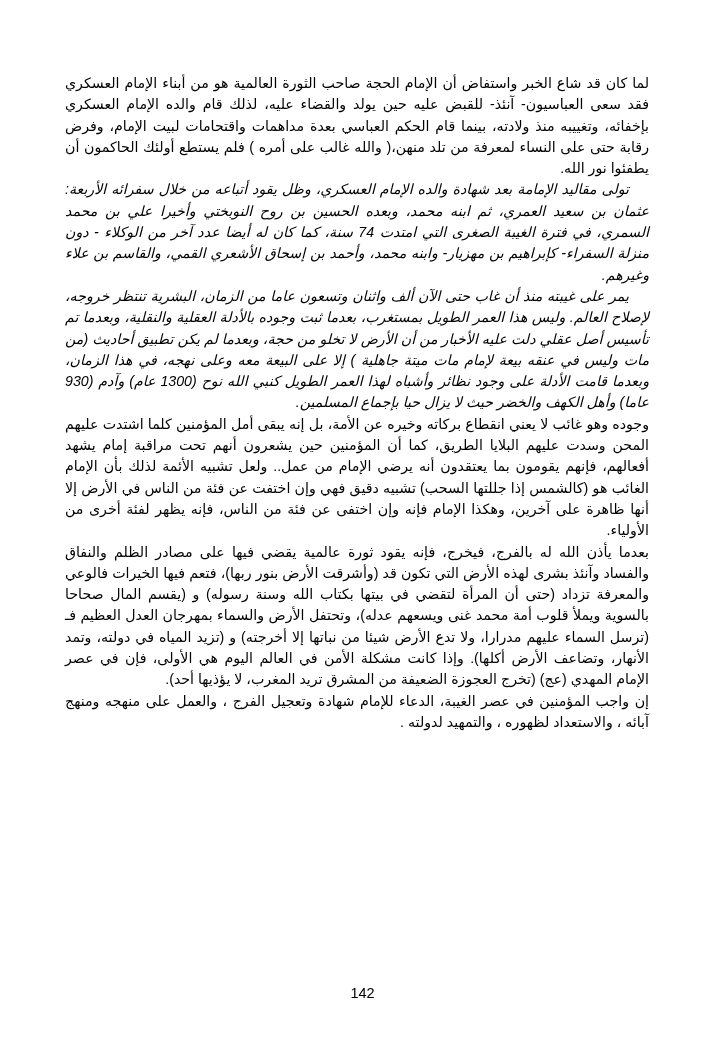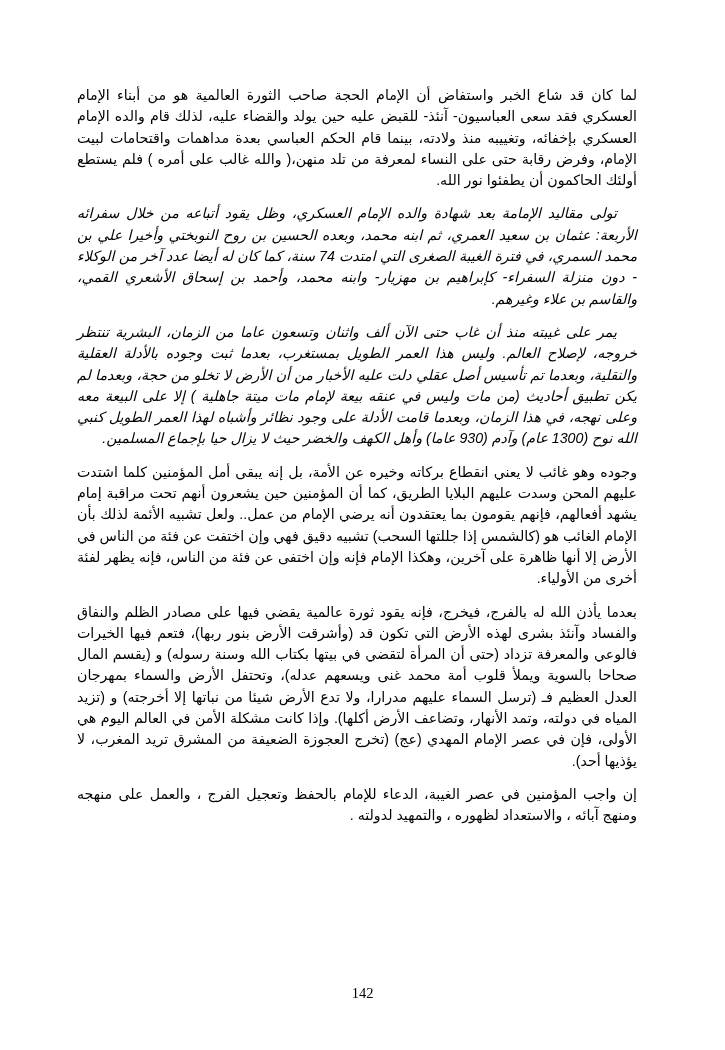--- a/index.html
+++ b/index.html
@@ -20,43 +20,43 @@
     top: 73px;
     width: 584px;
     direction: rtl;
     font-family: "Liberation Sans", "DejaVu Sans", sans-serif;
     font-size: 14.2px;
     line-height: 21.3px;
     text-align: justify;
     text-align-last: right;
   }
   .para {
-    margin: 12px;
+    margin: 0;
     padding: 0;
   }
   .para.indent {
     text-indent: 20px;
     font-style: italic;
   }
   .page-number {
     position: absolute;
     left: 0;
     width: 725px;
     top: 984px;
     text-align: center;
-    font-family: Liberation Serif, serif;
+    font-family: Liberation Sans, sans-serif;
     font-size: 14.5px;
     line-height: 18px;
   }
 </style>
 </head>
 <body>
 
 <div class="page">
   <p class="para">لما كان قد شاع الخبر واستفاض أن الإمام الحجة صاحب الثورة العالمية هو من أبناء الإمام العسكري فقد سعى العباسيون- آنئذ- للقبض عليه حين يولد والقضاء عليه، لذلك قام والده الإمام العسكري بإخفائه، وتغييبه منذ ولادته، بينما قام الحكم العباسي بعدة مداهمات واقتحامات لبيت الإمام، وفرض رقابة حتى على النساء لمعرفة من تلد منهن،( والله غالب على أمره ) فلم يستطع أولئك الحاكمون أن يطفئوا نور الله.</p>
   <p class="para indent">تولى مقاليد الإمامة بعد شهادة والده الإمام العسكري، وظل يقود أتباعه من خلال سفرائه الأربعة: عثمان بن سعيد العمري، ثم ابنه محمد، وبعده الحسين بن روح النوبختي وأخيرا علي بن محمد السمري، في فترة الغيبة الصغرى التي امتدت 74 سنة، كما كان له أيضا عدد آخر من الوكلاء - دون منزلة السفراء- كإبراهيم بن مهزيار- وابنه محمد، وأحمد بن إسحاق الأشعري القمي، والقاسم بن علاء وغيرهم.</p>
   <p class="para indent">يمر على غيبته منذ أن غاب حتى الآن ألف واثنان وتسعون عاما من الزمان، البشرية تنتظر خروجه، لإصلاح العالم. وليس هذا العمر الطويل بمستغرب، بعدما ثبت وجوده بالأدلة العقلية والنقلية، وبعدما تم تأسيس أصل عقلي دلت عليه الأخبار من أن الأرض لا تخلو من حجة، وبعدما لم يكن تطبيق أحاديث (من مات وليس في عنقه بيعة لإمام مات ميتة جاهلية ) إلا على البيعة معه وعلى نهجه، في هذا الزمان، وبعدما قامت الأدلة على وجود نظائر وأشباه لهذا العمر الطويل كنبي الله نوح (1300 عام) وآدم (930 عاما) وأهل الكهف والخضر حيث لا يزال حيا بإجماع المسلمين.</p>
   <p class="para">وجوده وهو غائب لا يعني انقطاع بركاته وخيره عن الأمة، بل إنه يبقى أمل المؤمنين كلما اشتدت عليهم المحن وسدت عليهم البلايا الطريق، كما أن المؤمنين حين يشعرون أنهم تحت مراقبة إمام يشهد أفعالهم، فإنهم يقومون بما يعتقدون أنه يرضي الإمام من عمل.. ولعل تشبيه الأئمة لذلك بأن الإمام الغائب هو (كالشمس إذا جللتها السحب) تشبيه دقيق فهي وإن اختفت عن فئة من الناس في الأرض إلا أنها ظاهرة على آخرين، وهكذا الإمام فإنه وإن اختفى عن فئة من الناس، فإنه يظهر لفئة أخرى من الأولياء.</p>
   <p class="para">بعدما يأذن الله له بالفرج، فيخرج، فإنه يقود ثورة عالمية يقضي فيها على مصادر الظلم والنفاق والفساد وآنئذ بشرى لهذه الأرض التي تكون قد (وأشرقت الأرض بنور ربها)، فتعم فيها الخيرات فالوعي والمعرفة تزداد (حتى أن المرأة لتقضي في بيتها بكتاب الله وسنة رسوله) و (يقسم المال صحاحا بالسوية ويملأ قلوب أمة محمد غنى ويسعهم عدله)، وتحتفل الأرض والسماء بمهرجان العدل العظيم فـ (ترسل السماء عليهم مدرارا، ولا تدع الأرض شيئا من نباتها إلا أخرجته) و (تزيد المياه في دولته، وتمد الأنهار، وتضاعف الأرض أكلها). وإذا كانت مشكلة الأمن في العالم اليوم هي الأولى، فإن في عصر الإمام المهدي (عج) (تخرج العجوزة الضعيفة من المشرق تريد المغرب، لا يؤذيها أحد).</p>
-  <p class="para">إن واجب المؤمنين في عصر الغيبة، الدعاء للإمام بالحفظ وتعجيل الفرج ، والعمل على منهجه ومنهج آبائه ، والاستعداد لظهوره ، والتمهيد لدولته .</p>
+  <p class="para">إن واجب المؤمنين في عصر الغيبة، الدعاء للإمام شهادة وتعجيل الفرج ، والعمل على منهجه ومنهج آبائه ، والاستعداد لظهوره ، والتمهيد لدولته .</p>
 </div>
 
 <div class="page-number">142</div>
 
 </body></html>

